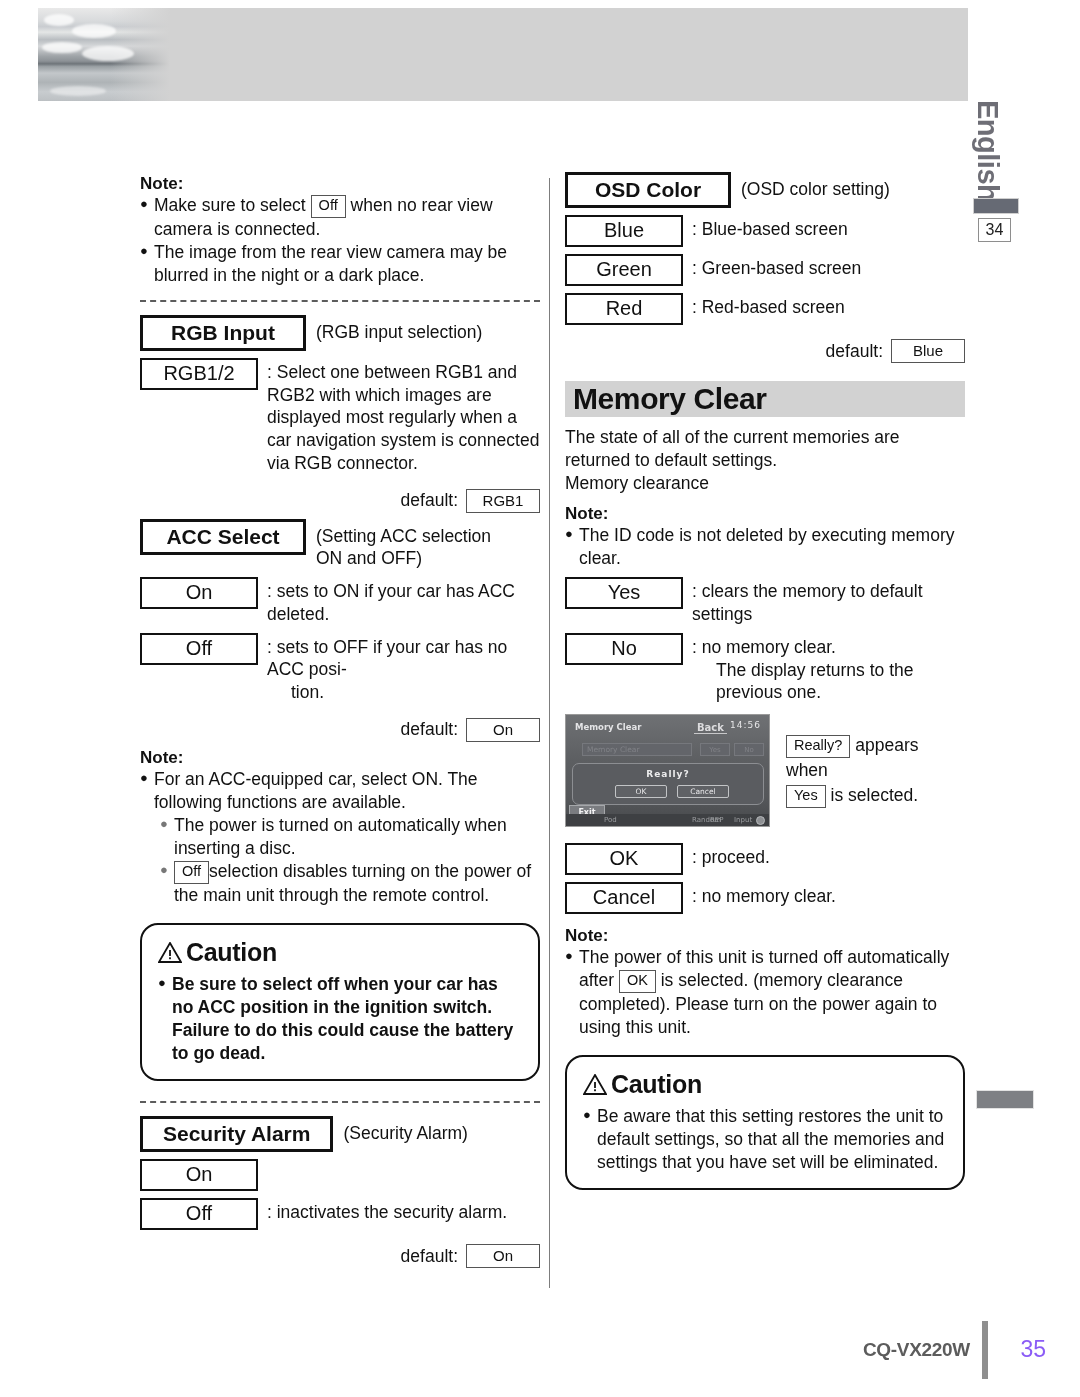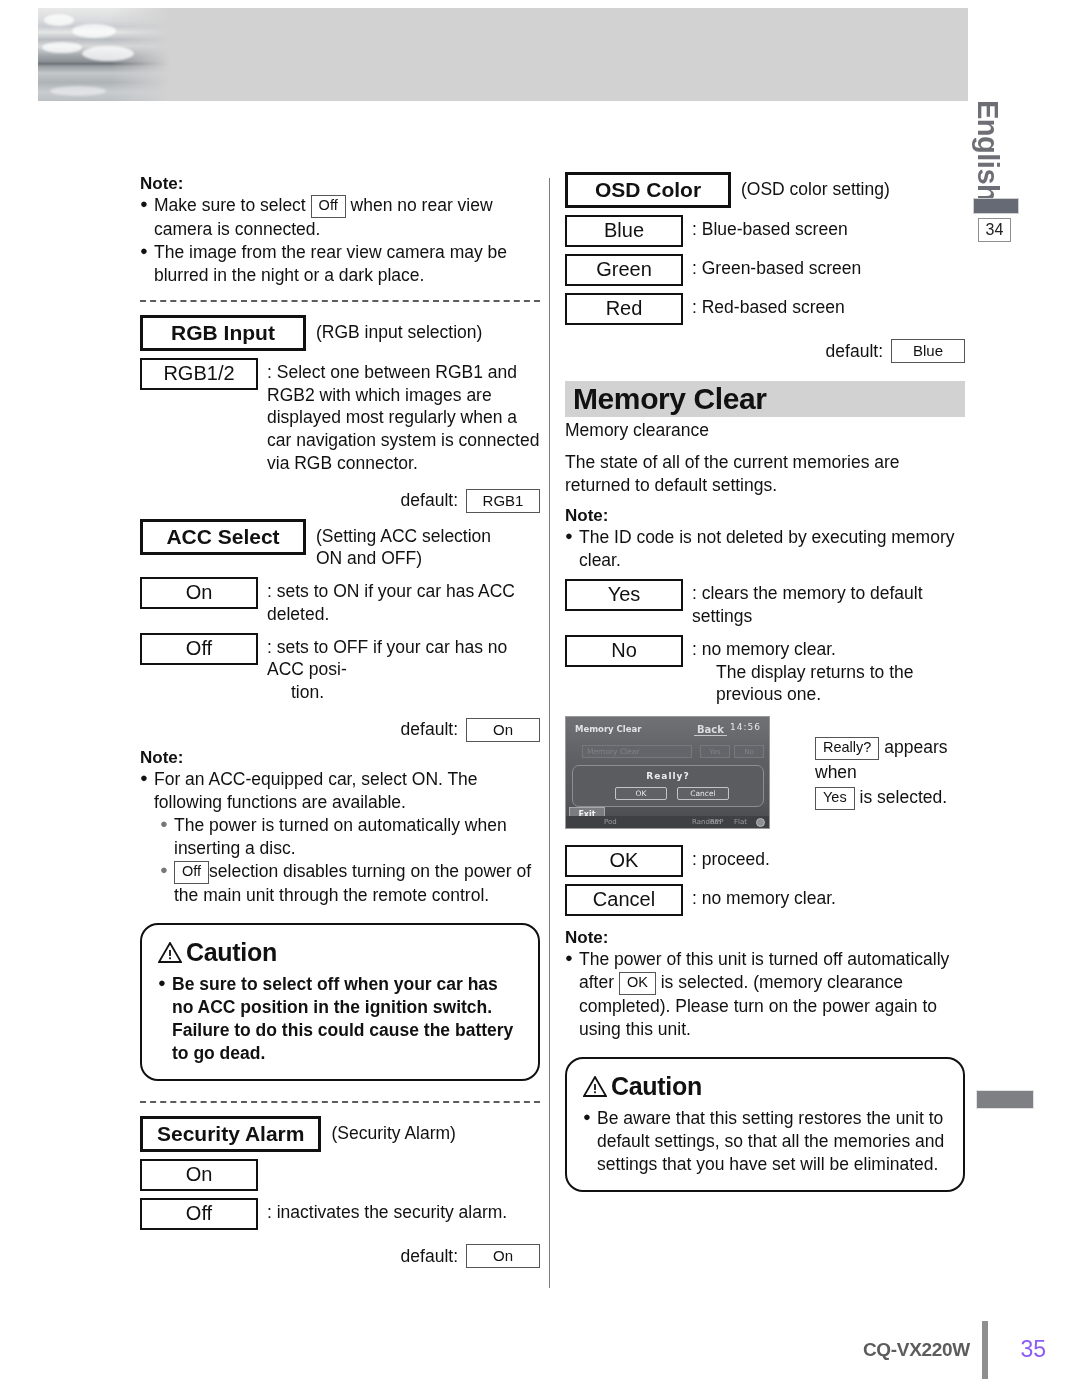--- a/index.html
+++ b/index.html
@@ -85,21 +85,21 @@
   
   .band {
     background: #d2d2d2; height: 36px; display: flex; align-items: center;
     padding-left: 8px; margin-bottom: 2px;
   }
   .band-text { font-size: 30px; font-weight: bold; letter-spacing: -0.4px; color: #111; }
 
   
   .opt-head {
     display: inline-block; border: 3px solid #111; background: #fff;
-    padding: 3px 14px; font-size: 21px; font-weight: bold; text-align: center;
+    padding: 3px 20px; font-size: 21px; font-weight: bold; text-align: center;
     min-width: 166px;
   }
   .opt-head-row { display: flex; align-items: flex-start; gap: 10px; }
   .opt-head-note { font-size: 17.5px; line-height: 1.3; padding-top: 6px; }
 
   
   .valbox {
     display: inline-block; border: 2.5px solid #111; background: #fff;
     width: 118px; text-align: center; font-size: 20px; padding: 2px 0 3px;
   }
@@ -187,21 +187,21 @@
   }
   .lcd .foot span { position: absolute; top: 2px; }
   .lcd .foot .f1 { left: 38px; }
   .lcd .foot .f2 { left: 98px; padding-left: 28px; }
   .lcd .foot .f3 { left: 144px; }
   .lcd .foot .f4 { left: 168px; }
   .lcd .foot .f5 {
     right: 4px; top: 2px; width: 9px; height: 9px; border-radius: 50%;
     background: #8e9093; border: 1px solid #b6b8bb;
   }
-  .lcd-note { padding-left: 16px; font-size: 17.5px; line-height: 1.42; margin-left: 29px; }
+  .lcd-note { padding-left: 16px; font-size: 17.5px; line-height: 1.42; }
 
   
   .footer-model {
     position: absolute; right: 110px; bottom: 36px;
     font-size: 19px; font-weight: bold; color: #5c5c5c; letter-spacing: -0.3px;
   }
   .footer-sep {
     position: absolute; right: 92px; bottom: 18px;
     width: 6px; height: 58px; background: #8f8f8f;
   }
@@ -375,22 +375,22 @@
       <div class="default-row">
         <span>default:</span>
         <span class="default-box">Blue</span>
       </div>
     </div>
 
     <div style="margin-top:18px;">
       <div class="band">
         <span class="band-text">Memory Clear</span>
       </div>
+      <div class="p" style="margin-top:9px;">The state of all of the current memories are returned to default settings.</div>
       <div class="p">Memory clearance</div>
-      <div class="p" style="margin-top:9px;">The state of all of the current memories are returned to default settings.</div>
 
       <div class="note-head" style="margin-top:9px;">Note:</div>
       <div class="bullet-row">
         <span class="dot">●</span>
         <span class="txt">The ID code is not deleted by executing memory clear.</span>
       </div>
 
       <div class="val-row">
         <span class="valcell">
           <span class="valbox">Yes</span>
@@ -415,21 +415,21 @@
           <div class="dialog">
             <div class="q">Really?</div>
             <div class="dbtn ok">OK</div>
             <div class="dbtn cancel">Cancel</div>
           </div>
           <div class="exit">Exit</div>
           <div class="foot">
             <span class="f1">Pod</span>
             <span class="f2">Random</span>
             <span class="f3">REP</span>
-            <span class="f4">Flat</span>
+            <span class="f4">Input</span>
             <span class="f5"></span>
           </div>
         </div>
         <div class="lcd-note">
           <span class="keybox">Really?</span>
           <span>appears when</span><br>
           <span class="keybox">Yes</span>
           <span>is selected.</span>
         </div>
       </div>

